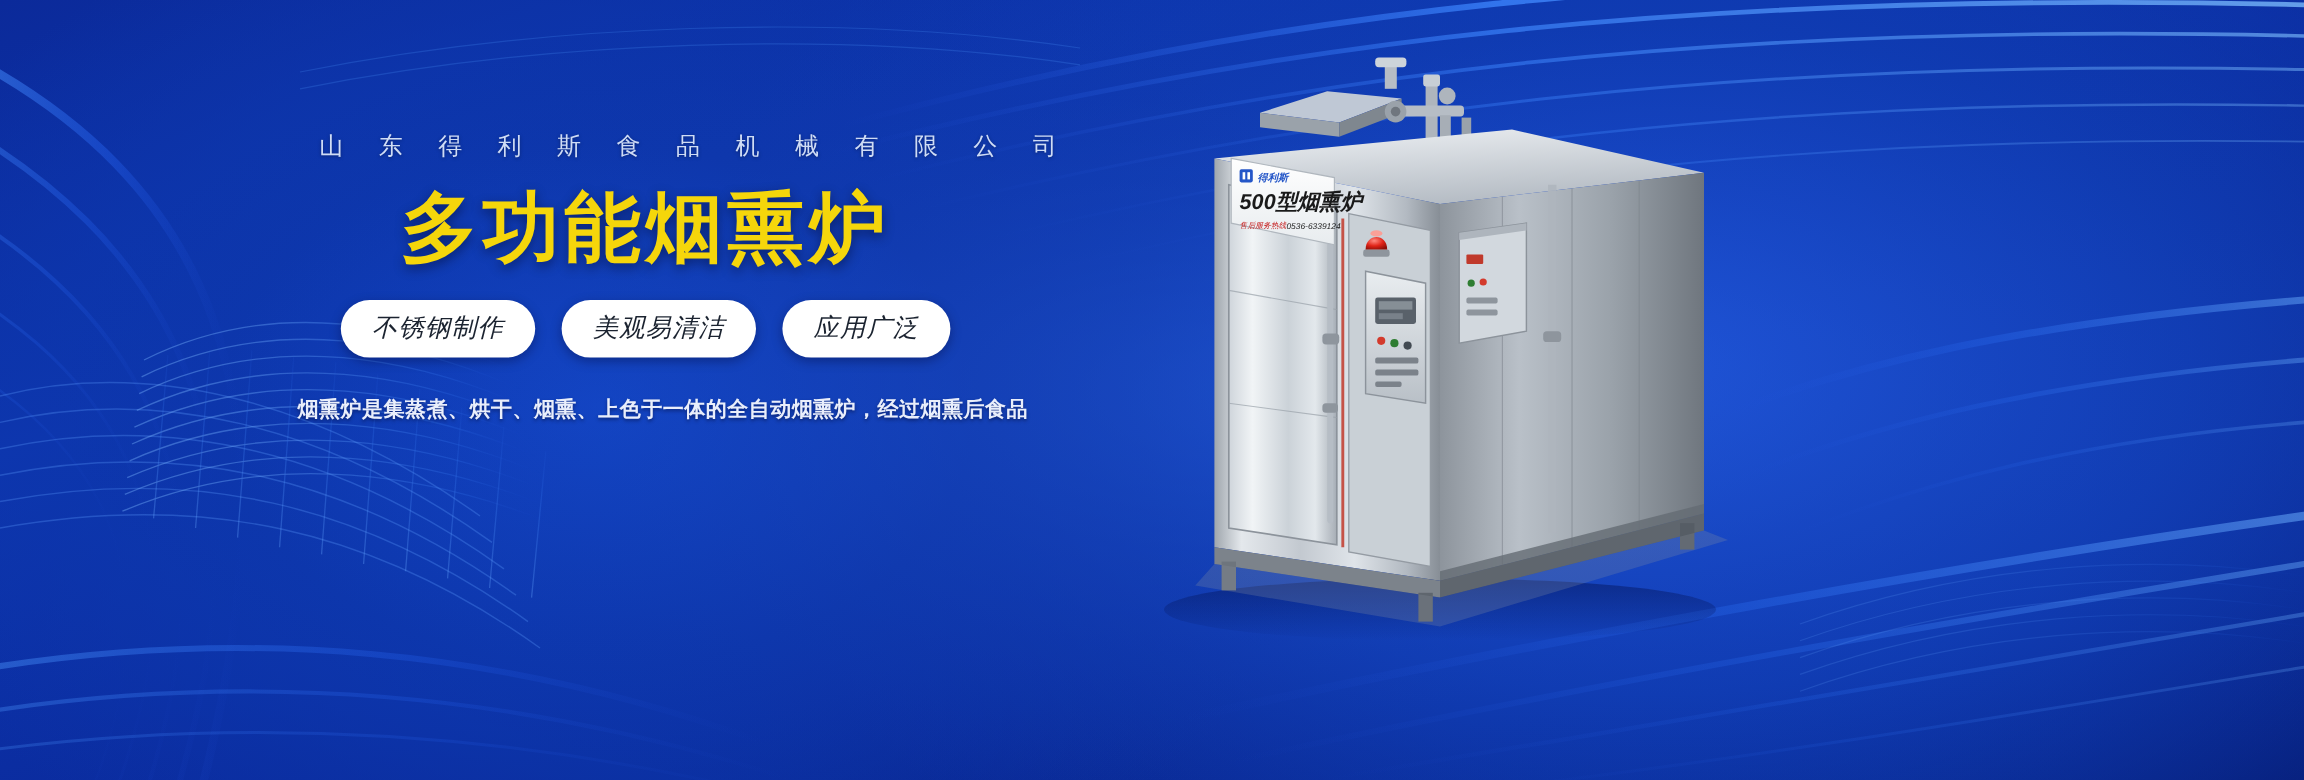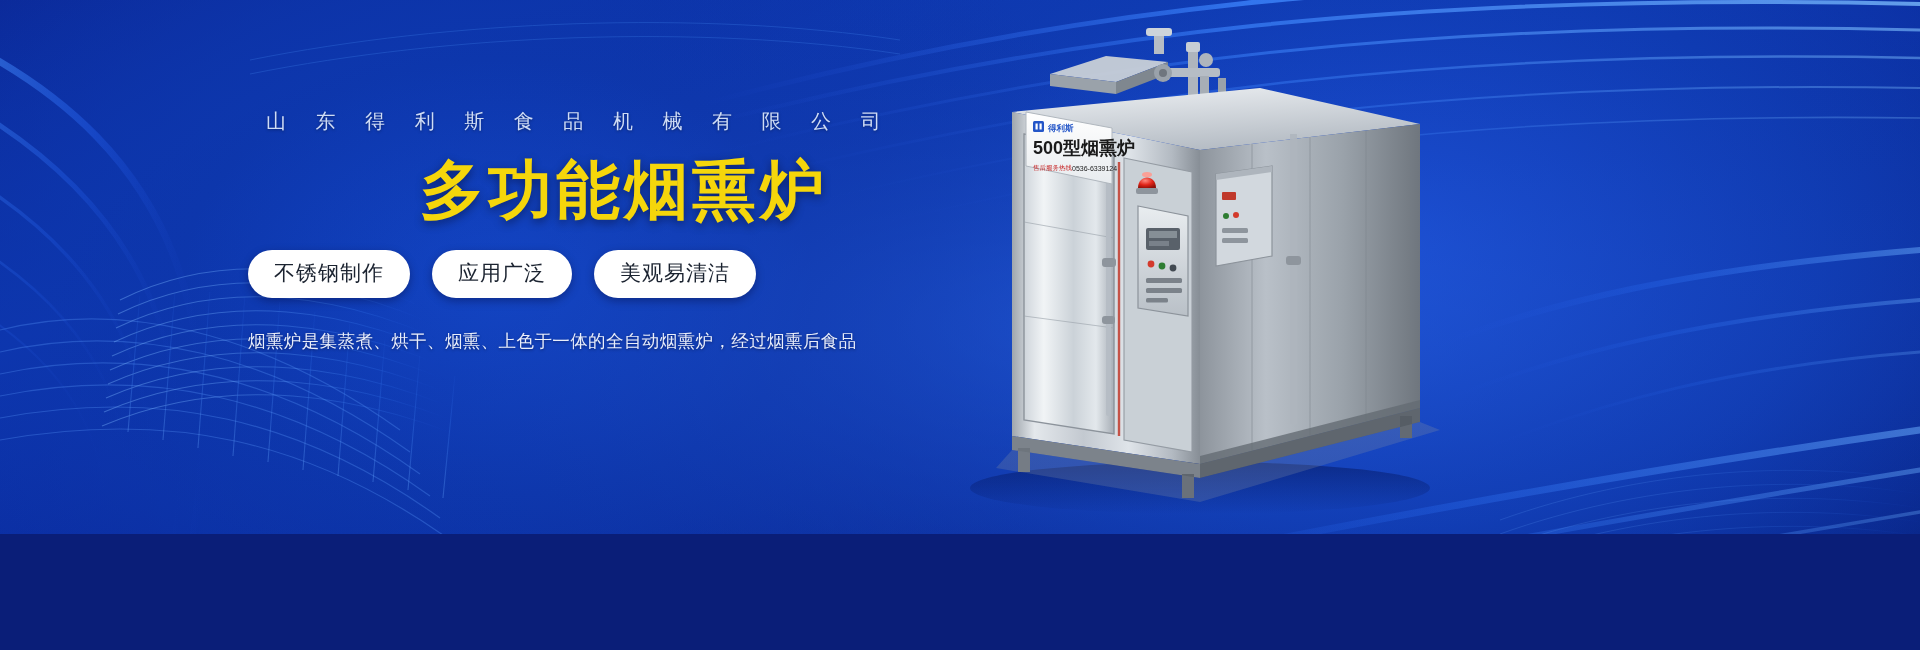--- a/index.html
+++ b/index.html
@@ -4,21 +4,21 @@
 <style>
   * { margin:0; padding:0; box-sizing:border-box; }
   html,body { width:1920px; height:650px; overflow:hidden; }
   body {
     font-family:"Liberation Sans","DejaVu Sans",sans-serif;
     background:#0a1e78;
   }
 
   #banner {
     position:relative;
-    width:1920px; height:534px;
+    width:1920px; height:650px;
     overflow:hidden;
     background:
       radial-gradient(ellipse 900px 620px at 26% 52%, #1246c8 0%, #0d37ad 35%, rgba(10,32,140,0) 72%),
       radial-gradient(ellipse 1100px 700px at 72% 46%, #1a4fd8 0%, #0f3cb4 40%, rgba(9,28,128,0) 75%),
       linear-gradient(160deg, #0b2a9a 0%, #0d35ae 28%, #0a2a9c 55%, #061d77 100%);
   }
 
   
   .deco { position:absolute; inset:0; pointer-events:none; }
   .deco svg { position:absolute; inset:0; width:1920px; height:650px; }
@@ -41,32 +41,33 @@
     text-shadow:0 1px 3px rgba(0,0,0,.35);
     white-space:nowrap;
   }
 
   .main-title {
     margin-top:22px;
     font-size:64px;
     font-weight:bold;
     color:#f5d60b;
     letter-spacing:4px;
-    text-align:right;
+    text-align:center;
     line-height:1.05;
     text-shadow:0 3px 10px rgba(0,0,20,.45);
     white-space:nowrap;
   }
 
   .pill-row {
     margin-top:26px;
     display:flex;
     gap:22px;
-    justify-content:flex-start;
+    justify-content:center;
     align-items:center;
+    font-style:italic;
   }
   .pill {
     background:#ffffff;
     color:#1b2330;
     font-size:21px;
     letter-spacing:1px;
     padding:9px 26px 11px;
     border-radius:24px;
     white-space:nowrap;
     box-shadow:0 3px 9px rgba(0,0,40,.35);
@@ -75,28 +76,29 @@
   .desc {
     margin-top:28px;
     color:#e9eefb;
     font-size:17.5px;
     line-height:1.72;
     letter-spacing:.4px;
     text-shadow:0 1px 3px rgba(0,0,30,.45);
     width:566px;
     text-align:justify;
   }
-  .desc span { display:block; white-space:nowrap; }
+  .desc span { display:block; white-space:nowrap;font-weight:bold; }
 
   
   .machine-wrap {
     position:absolute;
-    left:900px; top:16px;
+    left:900px; top:36px;
     width:620px; height:520px;
     z-index:5;
+    font-style:italic;
   }
   .machine-wrap svg { width:620px; height:520px; display:block; }
 
   .sign-text-main {
     font-family:"Liberation Sans",sans-serif;
     font-weight:bold;
     fill:#1a1a1a;
   }
   .sign-text-sub {
     font-family:"Liberation Sans",sans-serif;
@@ -232,22 +234,22 @@
   </div>
 
   <div class="text-block">
 
     <div class="company-name">山 东 得 利 斯 食 品 机 械 有 限 公 司</div>
 
     <div class="main-title">多功能烟熏炉</div>
 
     <div class="pill-row">
       <div class="pill">不锈钢制作</div>
+      <div class="pill">美观易清洁</div>
       <div class="pill">应用广泛</div>
-      <div class="pill">美观易清洁</div>
     </div>
 
     <div class="desc">
       <span>烟熏炉是集蒸煮、烘干、烟熏、上色于一体的全自动烟熏炉，经过烟熏后食品</span>
     </div>
   </div>
 
   <div class="machine-wrap">
     <svg viewBox="0 0 620 520">
       <defs>

